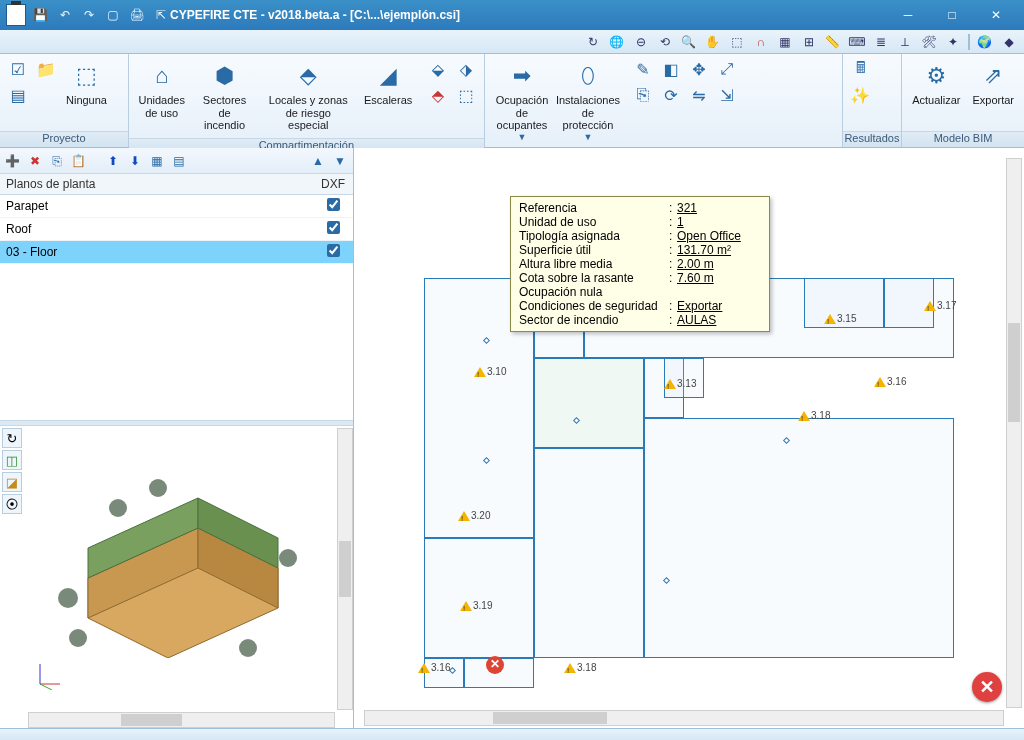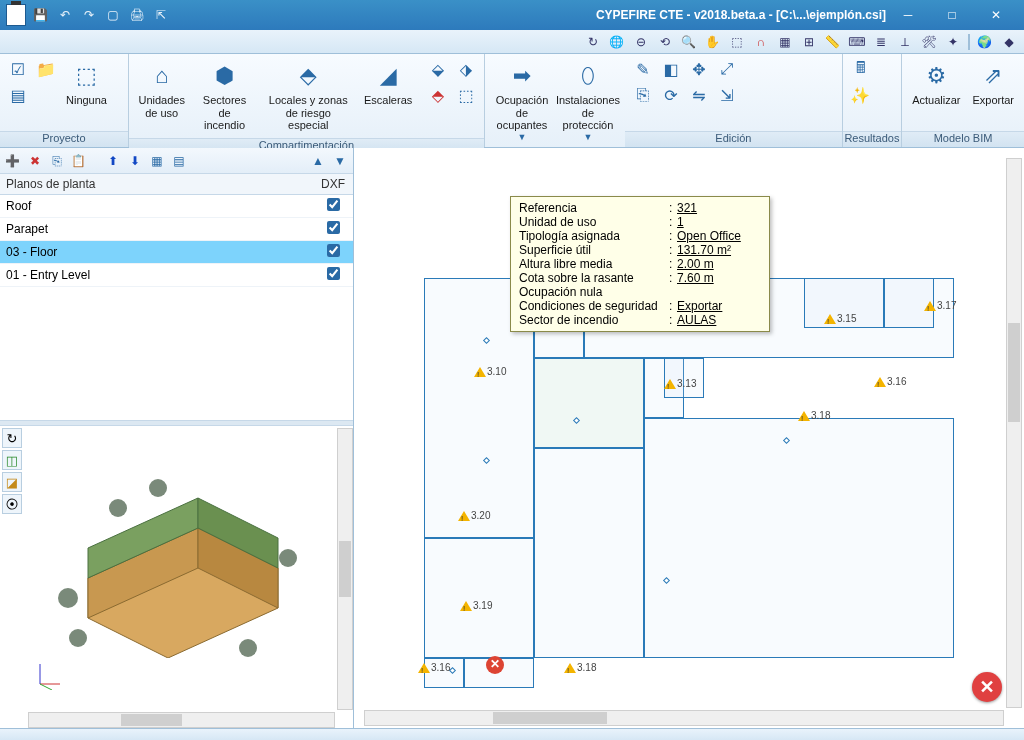--- a/index.html
+++ b/index.html
@@ -4,21 +4,21 @@
 <style>
 * { box-sizing: border-box; margin: 0; padding: 0; font-family: "Segoe UI", Tahoma, sans-serif; font-size: 12px; }
 body { width: 1024px; height: 740px; background: #fff; overflow: hidden; position: relative; }
 
 
 .titlebar { height: 30px; background: linear-gradient(#3a90c7,#2d7abc); color: #fff; display: flex; align-items: center; padding: 0 6px; }
 .titlebar .appicon { width: 20px; height: 22px; background:#fff; margin-right:6px; border:1px solid #1d5a90; position:relative; }
 .titlebar .appicon::after{content:"";position:absolute;top:-4px;left:4px;width:10px;height:4px;background:#333;}
 .titlebar .qat { display:flex; gap:6px; }
 .titlebar .qat span { width:18px;height:18px; display:flex;align-items:center;justify-content:center;color:#e8f2fa; }
-.titlebar .title { flex:1; text-align:right; font-weight:bold; color:#fff; }
+.titlebar .title { flex:1; text-align:left; font-weight:bold; color:#fff; }
 .titlebar .winbtns { display:flex; }
 .titlebar .winbtns div { width:44px; height:30px; display:flex;align-items:center;justify-content:center; color:#fff; }
 
 
 .minitoolbar { height:24px; background:linear-gradient(#e9f3fb,#d6e7f5); border-bottom:1px solid #9fbfd9; display:flex; justify-content:flex-end; align-items:center; padding:0 6px; gap:6px; }
 .minitoolbar span { width:18px;height:18px;display:flex;align-items:center;justify-content:center;color:#336; }
 
 
 .ribbon { height:94px; background:linear-gradient(#f7fbff,#e6f0f9); border-bottom:1px solid #9fbfd9; display:flex; }
 .rgroup { border-right:1px solid #b8cee0; display:flex; flex-direction:column; }
@@ -203,21 +203,20 @@
         </div>
       <div class="rstack">
           <div class="ricon">✥</div>
           <div class="ricon">⇋</div>
         </div>
       <div class="rstack">
           <div class="ricon">⤢</div>
           <div class="ricon">⇲</div>
         </div>
     </div>
-    <div class="caption">Edición</div>
   </div>
 
   <div class="rgroup" style="width:60px">
     <div class="items">
       <div class="rstack">
         <div class="ricon">🖩</div>
         <div class="ricon">✨</div>
       </div>
     </div>
     <div class="caption">Resultados</div>
@@ -258,33 +257,29 @@
     <div class="floorlist">
       <table>
         <thead>
             <tr>
           <th>Planos de planta</th>
           <th class="dxf">DXF</th>
         </tr>
           </thead>
         <tbody id="floor-rows">
             <tr>
-              <td>Roof</td>
+              <td>Parapet</td>
               <td class="dxf"><input type="checkbox" checked="" style=""></td>
             </tr>
             <tr>
-              <td>Parapet</td>
+              <td>Roof</td>
               <td class="dxf"><input type="checkbox" checked="" style=""></td>
             </tr>
             <tr class="sel">
               <td>03 - Floor</td>
-              <td class="dxf"><input type="checkbox" checked="" style=""></td>
-            </tr>
-            <tr>
-              <td>01 - Entry Level</td>
               <td class="dxf"><input type="checkbox" checked="" style=""></td>
             </tr>
           </tbody>
       </table>
     </div>
     <div class="splitter"></div>
     <div class="preview3d">
       <div class="vtb">
         <span>↻</span>
         <span style="color:#2a8a2a">◫</span>

